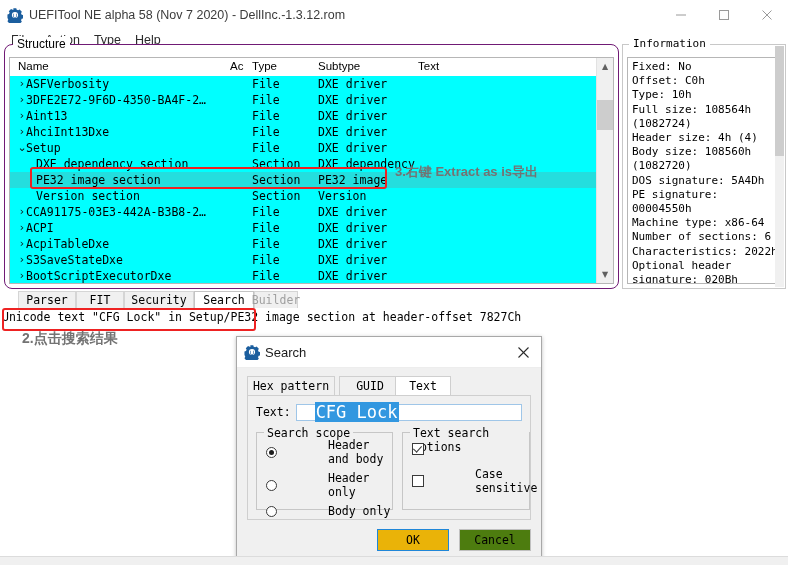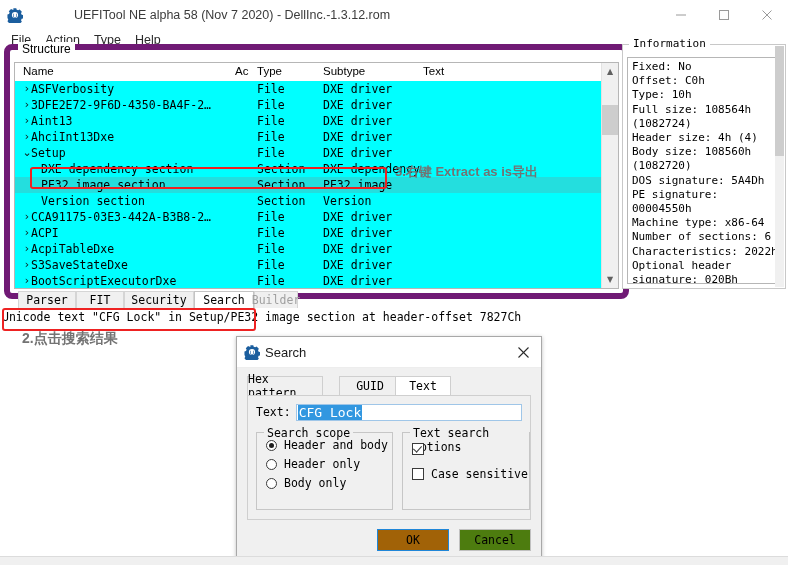--- a/index.html
+++ b/index.html
@@ -11,21 +11,20 @@
     color:#000;
     overflow:hidden;
     position:relative;
   }
   
   .titlebar{
     height:30px;width:788px;
     background:#ffffff;
     display:flex;align-items:center;
     position:relative;
-    gap:45px;
   }
   .app-icon{
     width:16px;height:16px;margin-left:7px;margin-right:6px;
     position:relative;flex:0 0 auto;
   }
   .title-text{
     font-size:12.5px;color:#3b3b3b;
     font-family:"Liberation Sans", sans-serif;
     white-space:nowrap;
   }
@@ -37,21 +36,21 @@
     height:19px;display:flex;align-items:center;
     padding-left:4px;background:#ffffff;
   }
   .menuitem{
     padding:1px 7px;font-size:12.5px;color:#2b2b2b;
     font-family:"Liberation Sans", sans-serif;
   }
   
   .structure-group{
     position:absolute;left:4px;top:44px;width:613px;height:243px;
-    border:6px solid #701a75;border-radius:8px;
+    border:1px solid #701a75;border-radius:8px;
     background:#ffffff;
   }
   .group-title{
     position:absolute;top:-8px;left:8px;background:#ffffff;padding:0 4px;
     font-size:12px;color:#000;font-family:"Liberation Sans", sans-serif;
   }
   .info-group{
     position:absolute;left:622px;top:44px;width:162px;height:243px;
     border:1px solid #c8c8c8;background:#ffffff;
   }
@@ -170,32 +169,32 @@
   }
   .dtab.active{background:#ffffff;}
   .dtabpage{
     position:absolute;left:0;right:0;top:19px;height:125px;
     border:1px solid #cfcfcf;background:#f0f0f0;box-sizing:border-box;
   }
   .txtrow{position:absolute;left:8px;top:7px;right:8px;height:18px;display:flex;align-items:center;}
   .txtlabel{font-family:"DejaVu Sans Mono", monospace;font-size:11.5px;margin-right:5px;}
   .txtinput{
     flex:1;height:17px;border:1px solid #9fc6e8;background:#ffffff;
-    font-family:"DejaVu Sans Mono", monospace;font-size:13px;
-    display:flex;align-items:center;padding-left:1px;box-sizing:border-box;
+    font-family:"DejaVu Sans Mono", monospace;font-size:17px;
+    display:flex;align-items:center;padding-left:18px;box-sizing:border-box;
   }
   .sel-text{background:#3297e0;color:#ffffff;padding:0 1px;}
   .fieldset{
     position:absolute;border:1px solid #c6c6c6;box-sizing:border-box;
   }
   .legend{
     position:absolute;top:-7px;left:7px;background:#f0f0f0;padding:0 3px;
     font-family:"DejaVu Sans Mono", monospace;font-size:11.5px;color:#000;
   }
-  .optrow{display:flex;align-items:center;margin:5px 0 0 9px;font-family:"DejaVu Sans Mono", monospace;font-size:11.5px;}
+  .optrow{display:flex;align-items:center;margin:5px 0 0 9px;font-family:"DejaVu Sans Mono", monospace;font-size:11.5px;gap:44px;}
   .radio{
     width:11px;height:11px;border:1.4px solid #3a3a3a;border-radius:50%;
     margin-right:7px;position:relative;box-sizing:border-box;background:#fff;flex:0 0 auto;
   }
   .radio.on::after{
     content:"";position:absolute;left:2px;top:2px;width:5px;height:5px;
     border-radius:50%;background:#1d1d1d;
   }
   .check{
     width:12px;height:12px;border:1.4px solid #3a3a3a;margin-right:7px;
@@ -205,21 +204,21 @@
     content:"";position:absolute;left:2px;top:0px;width:4px;height:7px;
     border:solid #3a3a3a;border-width:0 1.6px 1.6px 0;transform:rotate(42deg);
   }
   .dlg-btns{position:absolute;right:10px;bottom:11px;display:flex;}
   .btn{
     width:72px;height:22px;box-sizing:border-box;
     border:1px solid #c0c0c0;background:#4d7c0f;
     font-family:"DejaVu Sans Mono", monospace;font-size:11.5px;
     display:flex;align-items:center;justify-content:center;margin-left:10px;color:#000;
   }
-  .btn.primary{border:1.6px solid #1f86d8;background:#a16207;margin-left:20px;}
+  .btn.primary{border:1.6px solid #1f86d8;background:#eab308;margin-left:20px;}
   .bottom-strip{
     position:absolute;left:0;bottom:0;width:788px;height:8px;background:#f0f0f0;
     border-top:1px solid #dcdcdc;
   }
 </style>
 </head>
 <body>
 
 <div class="titlebar">
   <span class="app-icon">
@@ -421,21 +420,21 @@
           <line x1="1.5" y1="1.5" x2="11.5" y2="11.5" stroke="#2b2b2b" stroke-width="1.1"></line>
           <line x1="11.5" y1="1.5" x2="1.5" y2="11.5" stroke="#2b2b2b" stroke-width="1.1"></line>
         </svg>
     </div>
   </div>
 
   <div class="dlg-body">
     <div class="dlg-panel">
 
       <div class="dtabrow">
-        <div class="dtab" style="left:0px;width:76px">Hex pattern</div>
+        <div class="dtab" style="left:0px;width:88px">Hex pattern</div>
         <div class="dtab" style="left:92px;width:62px">GUID</div>
         <div class="dtab active" style="left:148px;width:56px">Text</div>
       </div>
 
       <div class="dtabpage">
         <div class="txtrow">
           <span class="txtlabel">Text:</span>
           <span class="txtinput">
             <span class="sel-text">CFG Lock</span>
           </span>

